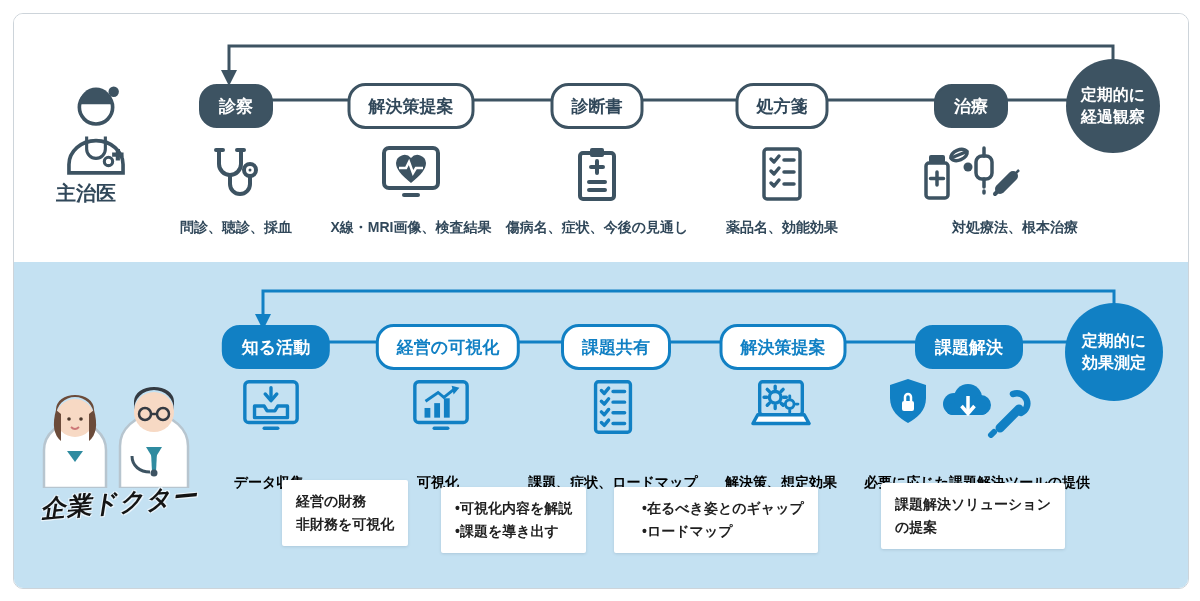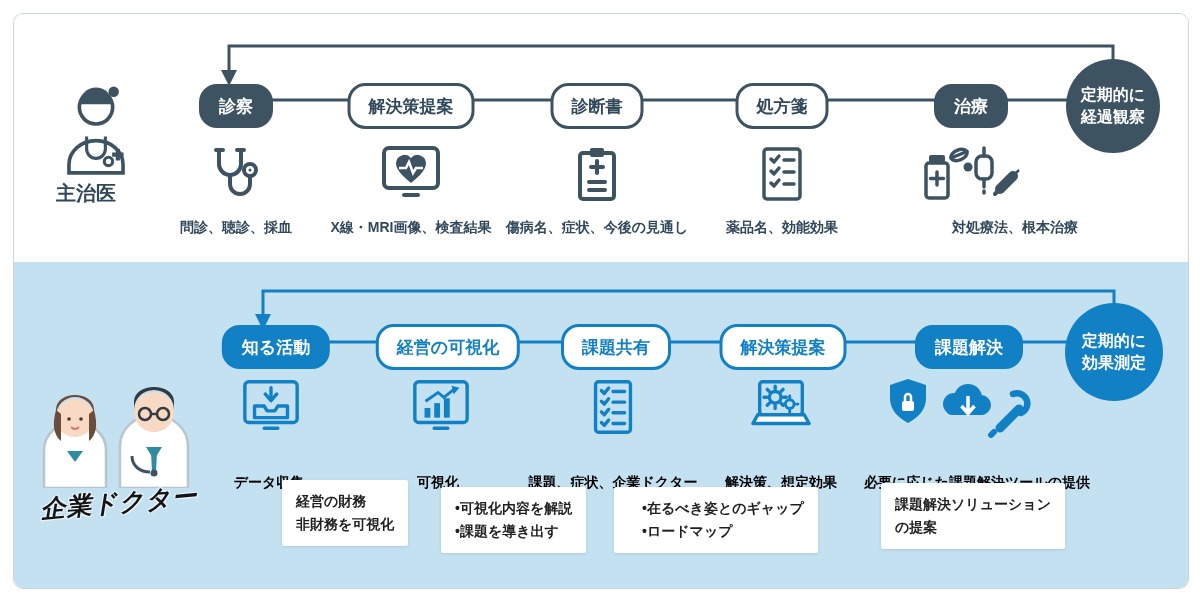--- a/index.html
+++ b/index.html
@@ -260,21 +260,21 @@
       <path d="M86 22 v15" stroke="#fff" stroke-width="3.5"></path>
       <path d="M79.5 32 l6.5 7.5 6.5 -7.5" fill="none" stroke="#fff" stroke-width="3.5"></path>
       <path d="M118 54 L137 35" stroke="#1180c4" stroke-width="9" stroke-linecap="round"></path>
       <path d="M131 20 a10 10 0 1 1 8 19" fill="none" stroke="#1180c4" stroke-width="6.5" stroke-linecap="round"></path>
       <path d="M112 58 l-3 3" stroke="#1180c4" stroke-width="6" stroke-linecap="round"></path>
     </svg>
   </div>
 
   <div class="caption navy" style="left:255px;top:436px;">データ収集</div>
   <div class="caption navy" style="left:424px;top:436px;">可視化</div>
-  <div class="caption navy" style="left:599px;top:436px;">課題、症状、企業ドクター</div>
+  <div class="caption navy" style="left:599px;top:436px;">課題、症状、ロードマップ</div>
   <div class="caption navy" style="left:767px;top:436px;">解決策、想定効果</div>
   <div class="caption navy" style="left:963px;top:436px;">必要に応じた課題解決ツールの提供</div>
 
   <div class="note-box" style="left:268px;top:466px;">経営の財務
 非財務を可視化</div>
   <div class="note-box" style="left:427px;top:473px;">•可視化内容を解説
 •課題を導き出す</div>
   <div class="note-box" style="left:600px;top:473px;padding-left:28px;">•在るべき姿とのギャップ
 •ロードマップ</div>
   <div class="note-box" style="left:867px;top:469px;">課題解決ソリューション

